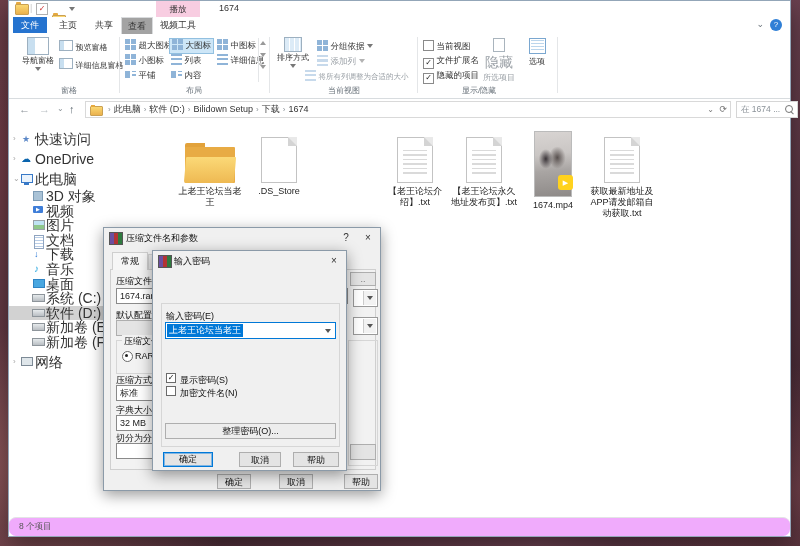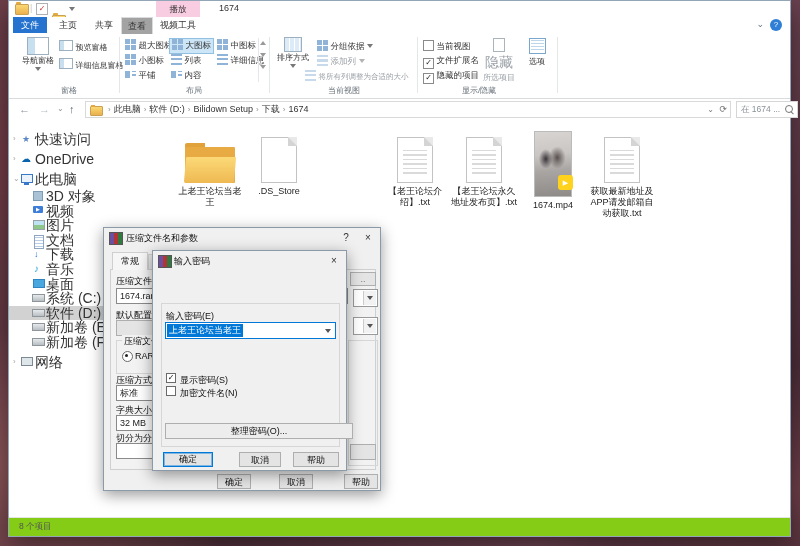--- a/index.html
+++ b/index.html
@@ -100,21 +100,21 @@
   .doc.lined::after{content:"";position:absolute;left:5px;right:5px;top:12px;bottom:6px;
     background:repeating-linear-gradient(180deg,#dadada 0 1.5px,transparent 1.5px 4.5px);}
   .thumb{position:relative;width:38px;height:66px;border:1px solid #bbb;box-sizing:border-box;
     background:
       radial-gradient(ellipse 10px 14px at 30% 42%, #3a3438 0%, transparent 70%),
       radial-gradient(ellipse 12px 16px at 62% 40%, #58504e 0%, transparent 70%),
       linear-gradient(175deg,#d8d4d2 0%,#cac6c4 35%,#a9a5a3 60%,#8e8a88 100%);}
   .thumb .badge{position:absolute;right:-2px;bottom:6px;width:15px;height:15px;background:#ffd21e;border-radius:3px;
     color:#fff;font-size:7px;line-height:15px;text-align:center;}
   
-  .statusbar{position:absolute;left:0;bottom:0;width:100%;height:18px;background:#84cc16;border-top:1px solid #e3e4e5;line-height:17px;}
+  .statusbar{position:absolute;left:0;bottom:0;width:100%;height:18px;background:#f0abfc;border-top:1px solid #e3e4e5;line-height:17px;border-radius:7px;}
   
   .dlg{position:absolute;background:#f0f0f0;border:1px solid #8b9aa8;box-sizing:border-box;box-shadow:0 4px 14px rgba(0,0,0,.4);}
   .dlg-title{position:absolute;left:0;top:0;right:0;height:20px;font-size:9px;color:#111;}
   .rar-ic{position:absolute;width:12px;height:11px;left:5px;top:4px;
     background:linear-gradient(90deg,#6b4fa0 0 4px,#b23434 4px 8px,#2f7a3f 8px 12px);border:1px solid #555;}
   .dlg-x{position:absolute;top:3px;width:16px;height:14px;text-align:center;color:#333;font-size:10px;line-height:13px;}
   .fld{background:#fff;border:1px solid #8a8a8a;box-sizing:border-box;font-size:9px;line-height:14px;padding:0 3px;white-space:nowrap;overflow:hidden;}
   .btn{background:#e4e4e4;border:1px solid #aeaeae;box-sizing:border-box;text-align:center;font-size:9px;color:#111;}
   .btn-def{border:1px solid #0078d7;box-shadow:inset 0 0 0 1px #7fb5e3;}
   .dd{position:absolute;right:1px;top:1px;bottom:1px;width:12px;background:#f2f2f2;border-left:1px solid #ccc;}
@@ -429,18 +429,18 @@
   <div class="a" style="left:12px;top:71px;width:171px;height:17px;background:#fff;border:1px solid #0078d7;box-sizing:border-box;">
     <span style="position:absolute;left:1px;top:1px;background:#0078d7;color:#fff;font-size:9px;line-height:13px;padding:0 2px;">上老王论坛当老王</span>
     <span class="dd" style="background:#fff;border-left:none;"></span>
   </div>
 
   <span class="cb" style="left:13px;top:122px;">✓</span>
   <div class="dlabel" style="left:27px;top:123px;">显示密码(S)</div>
   <span class="cb" style="left:13px;top:135px;"></span>
   <div class="dlabel" style="left:27px;top:136px;">加密文件名(N)</div>
 
-  <div class="btn a" style="left:12px;top:172px;width:188px;height:16px;line-height:15px;background:#ededed;">整理密码(O)...</div>
+  <div class="btn a" style="left:12px;top:172px;width:171px;height:16px;line-height:15px;background:#ededed;">整理密码(O)...</div>
 
   <div class="btn btn-def a" style="left:10px;top:201px;width:50px;height:15px;line-height:13px;">确定</div>
   <div class="btn a" style="left:86px;top:201px;width:42px;height:15px;line-height:14px;">取消</div>
   <div class="btn a" style="left:140px;top:201px;width:46px;height:15px;line-height:14px;">帮助</div>
 </div>
 
 </body></html>

